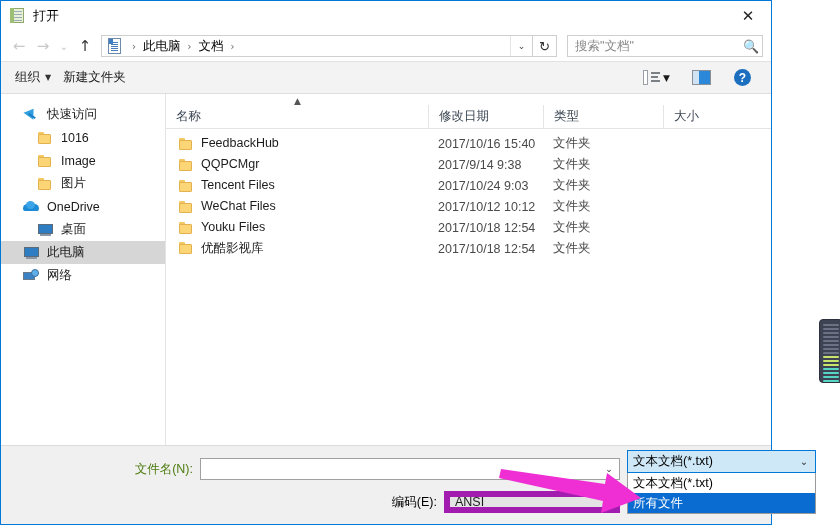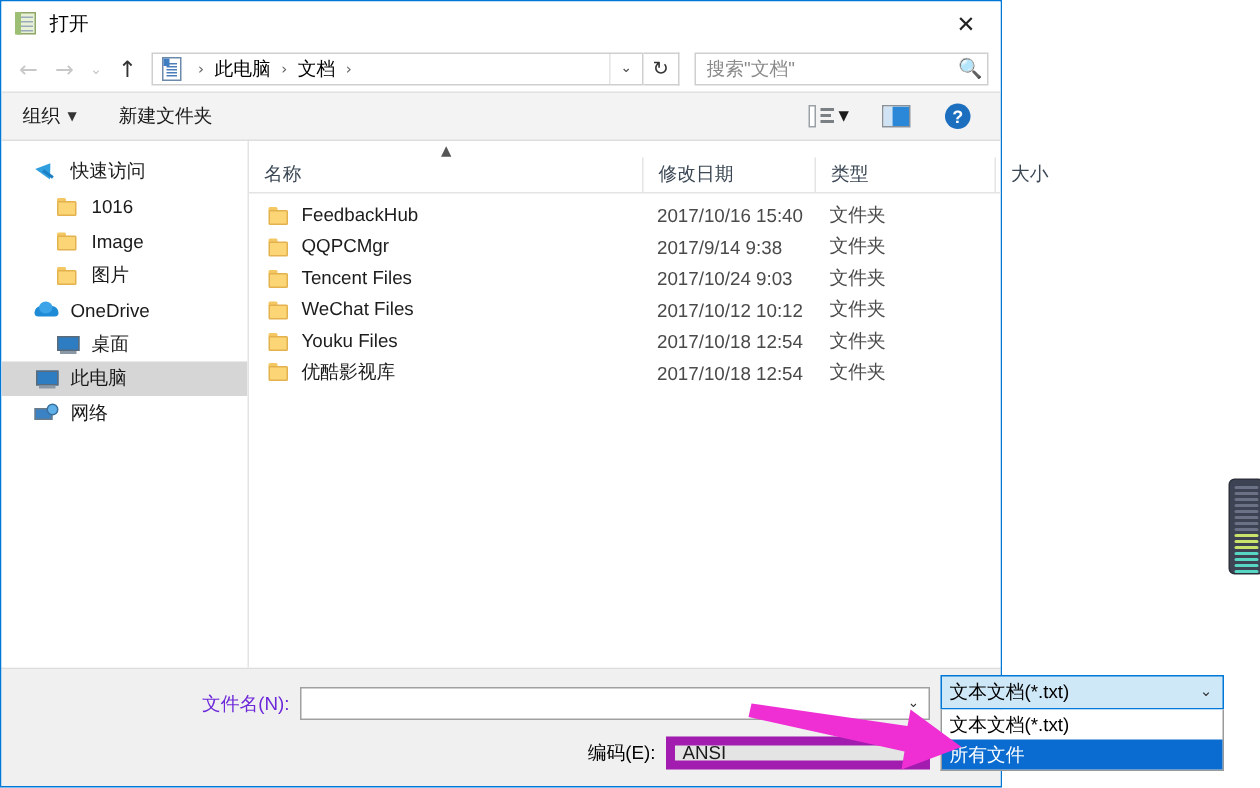--- a/index.html
+++ b/index.html
@@ -3,21 +3,21 @@
 <meta charset="utf-8">
 <style>
   html,body{margin:0;padding:0;}
   body{
     width:840px;height:525px;overflow:hidden;
     font-family:"Liberation Sans","DejaVu Sans",sans-serif;
     font-size:12.5px;color:#000;background:#fff;
     -webkit-font-smoothing:antialiased;
   }
   .dialog{
-    position:absolute;left:0;top:0;width:668px;height:525px;
+    position:absolute;left:0;top:0;width:772px;height:525px;
     background:#fff;border:1px solid #0078d7;box-sizing:border-box;
     display:flex;flex-direction:column;
   }
   
   .titlebar{height:30px;flex:0 0 30px;display:flex;align-items:center;background:#fff;position:relative;}
   .title-icon{width:16px;height:16px;margin-left:9px;margin-right:7px;position:relative;flex:0 0 16px;}
   .title-icon .pad{position:absolute;left:1px;top:0;width:13px;height:15px;background:#e8f1d6;border:1px solid #8fa86a;box-sizing:border-box;}
   .title-icon .pad:after{content:"";position:absolute;left:1px;top:2px;width:9px;height:1px;box-shadow:0 0 0 0 #9ab,0 3px 0 0 #9ab,0 6px 0 0 #9ab,0 9px 0 0 #9ab;background:#9ab;}
   .title-icon .clip{position:absolute;left:0;top:0;width:4px;height:15px;background:#9dbf73;}
   .title-text{font-size:13px;color:#000;}
@@ -37,21 +37,21 @@
   .crumb-drop{position:absolute;right:0;top:0;height:100%;width:22px;display:flex;align-items:center;justify-content:center;border-left:1px solid #e4e4e4;color:#444;font-size:9px;font-family:"DejaVu Sans",sans-serif;box-sizing:border-box;}
   .refresh{width:24px;height:22px;border:1px solid #cfcfcf;border-left:none;display:flex;align-items:center;justify-content:center;color:#333;font-size:13px;box-sizing:border-box;font-family:"DejaVu Sans",sans-serif;}
   .searchbox{width:196px;height:22px;border:1px solid #cfcfcf;background:#fff;margin-left:10px;display:flex;align-items:center;box-sizing:border-box;position:relative;}
   .searchbox input{border:0;outline:0;flex:1;height:20px;padding-left:7px;font-family:"Liberation Sans",sans-serif;font-size:12.5px;background:transparent;color:#111;}
   .searchbox input::placeholder{color:#8a8a8a;opacity:1;}
   .search-ico{width:22px;display:flex;align-items:center;justify-content:center;color:#222;font-size:13px;font-family:"DejaVu Sans",sans-serif;}
   
   .cmdbar{height:31px;flex:0 0 31px;background:#f3f3f3;border-top:1px solid #e2e2e2;border-bottom:1px solid #dedede;display:flex;align-items:center;padding:0 20px 0 14px;}
   .cmd{font-size:12.5px;color:#1a1a1a;display:flex;align-items:center;}
   .cmd .car{font-size:8px;margin-left:5px;color:#333;font-family:"DejaVu Sans",sans-serif;}
-  .cmd.newfolder{margin-left:28px;}
+  .cmd.newfolder{margin-left:12px;}
   .cmdright{margin-left:auto;display:flex;align-items:center;gap:0;}
   .viewicon{width:17px;height:15px;position:relative;margin-right:3px;}
   .viewicon .col{position:absolute;left:0;top:0;width:5px;height:15px;border:1px solid #9aa0a6;box-sizing:border-box;background:#fff;}
   .viewicon .l{position:absolute;left:8px;background:#7b8085;height:1.5px;}
   .viewicon .l1{top:2px;width:9px;}
   .viewicon .l2{top:6px;width:7px;}
   .viewicon .l3{top:10px;width:9px;}
   .viewcaret{font-size:9px;color:#1b1b1b;margin-right:22px;font-family:"DejaVu Sans",sans-serif;}
   .paneicon{width:19px;height:15px;border:1px solid #8a9097;box-sizing:border-box;display:flex;margin-right:23px;background:#fff;overflow:hidden;}
   .paneicon .a{width:6px;background:#cfe3f5;}
@@ -89,21 +89,21 @@
   .c-size{width:95px;flex:0 0 95px;padding-left:10px;}
   .rows{flex:1;overflow:hidden;padding-top:4px;}
   .row{height:21px;display:flex;align-items:center;}
   .cell{font-size:12.5px;color:#1c1c1c;box-sizing:border-box;padding-left:10px;white-space:nowrap;overflow:hidden;}
   .cell.date,.cell.type{color:#4a4a4a;}
   .row .c-name{display:flex;align-items:flex-start;padding-left:12px;}
   .row .fico{width:15px;height:15px;position:relative;margin-right:8px;flex:0 0 15px;}
   
   .bottom{flex:0 0 78px;height:78px;background:#f0f0f0;position:relative;}
   .fnrow{position:absolute;left:0;top:11px;width:100%;height:24px;display:flex;align-items:center;}
-  .fnlabel{width:199px;text-align:right;padding-right:7px;font-size:12.5px;color:#6d28d9;box-sizing:border-box;}
+  .fnlabel{width:199px;text-align:right;padding-right:7px;font-size:12.5px;color:#4d7c0f;box-sizing:border-box;}
   .fninput{width:420px;height:22px;border:1px solid #a0a0a0;background:#fff;display:flex;align-items:center;box-sizing:border-box;}
   .fninput input{flex:1;border:0;outline:0;height:18px;padding-left:5px;font-family:"Liberation Sans",sans-serif;font-size:12.5px;background:transparent;}
   .fninput .car{width:20px;display:flex;align-items:center;justify-content:center;color:#333;font-size:9px;font-family:"DejaVu Sans",sans-serif;}
   .encrow{position:absolute;left:0;top:44px;width:100%;height:24px;display:flex;align-items:center;}
   .enclabel{width:443px;text-align:right;padding-right:7px;font-size:12.5px;color:#000;box-sizing:border-box;}
   .encinput{width:176px;height:22px;border:6px solid #a21caf;background:#e4e4e4;display:flex;align-items:center;box-sizing:border-box;}
   .encinput .val{padding-left:5px;font-size:12.5px;color:#1c1c1c;}
   
   .filterwrap{position:absolute;left:626px;top:449px;width:189px;}
   .filterhead{height:23px;border:1px solid #0078d7;background:#cfe8f7;display:flex;align-items:center;box-sizing:border-box;}

